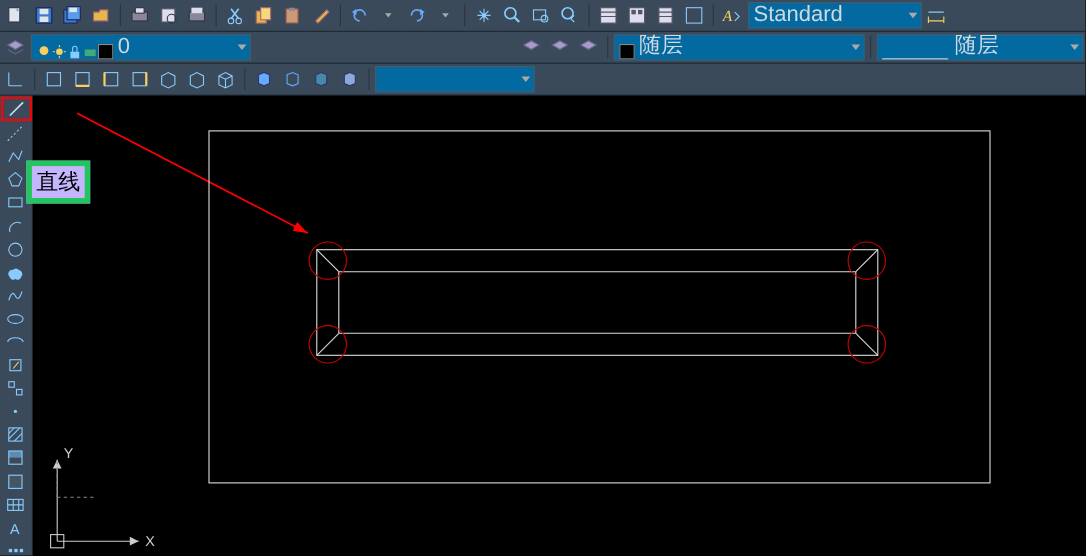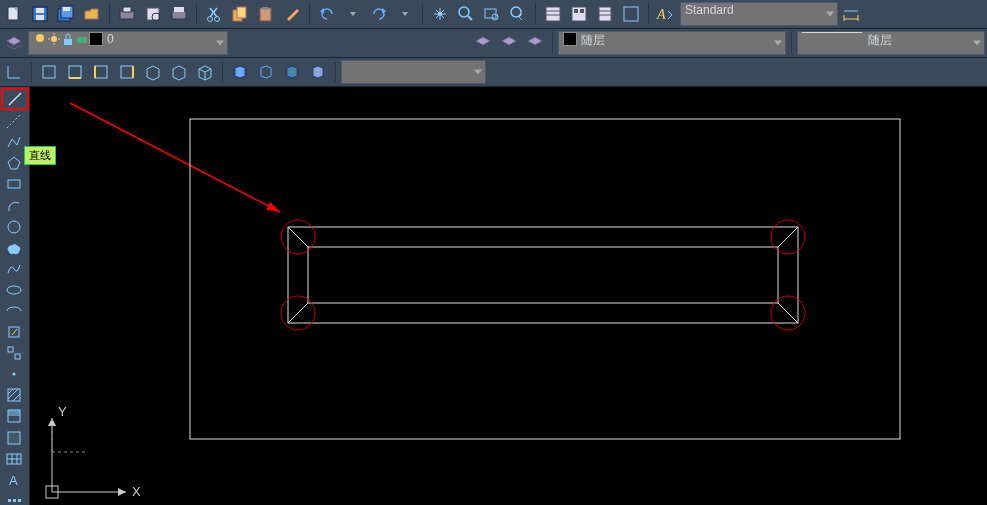--- a/index.html
+++ b/index.html
@@ -3,28 +3,28 @@
 <meta charset="utf-8">
 <style>
 html,body{margin:0;padding:0;width:987px;height:505px;background:#000;font-family:"SimSun","Microsoft YaHei",Arial,sans-serif;overflow:hidden}
 .toolbar-row{display:flex;align-items:center;background:#3a4a5a;border-bottom:1px solid #1a2530}
 .row1{height:26px;padding:1px 2px;gap:2px}
 .row2{height:26px;padding:1px 2px;gap:2px}
 .row3{height:26px;padding:1px 2px;gap:2px}
 .tbtn{width:22px;height:22px;display:flex;align-items:center;justify-content:center;background:#3a4a5a;border:1px solid transparent;cursor:pointer}
 .tbtn svg{display:block}
 .sep{width:1px;height:20px;background:#2a3540;margin:0 3px}
-.dd{height:22px;background:#737373;border:1px solid #4a5a6a;display:flex;align-items:flex-start;color:#d0d8e0;font-size:12px;padding:0 4px;cursor:pointer;position:relative}
+.dd{height:22px;background:#0369a1;border:1px solid #4a5a6a;display:flex;align-items:flex-end;color:#d0d8e0;font-size:20px;padding:0 4px;cursor:pointer;position:relative}
 .dd .arrow{position:absolute;right:3px;top:50%;transform:translateY(-50%);width:0;height:0;border-left:4px solid transparent;border-right:4px solid transparent;border-top:5px solid #aaa}
 .main{display:flex;height:calc(505px - 80px)}
 .left-toolbar{width:27px;background:#3a4a5a;display:flex;flex-direction:column;gap:1px;padding:1px;border-right:1px solid #1a2530}
 .ltbtn{width:24px;height:20px;display:flex;align-items:center;justify-content:center;cursor:pointer;border:1px solid transparent}
 .ltbtn.selected{border:2px solid #ff0000}
 .canvas{position:relative;flex:1;background:#000}
-.tooltip{position:absolute;background:#bef264;color:#000;padding:1px 4px;font-size:11px;border:1px solid #22c55e}
+.tooltip{position:absolute;background:#c4b5fd;color:#000;padding:1px 4px;font-size:20px;border:5px solid #22c55e}
 .ucs{position:absolute;left:8px;bottom:6px}
 svg text{user-select:none}
 .line-sample{width:60px;height:0;border-top:1px solid #d0d8e0;display:inline-block;margin-right:6px}
 .sw-black{width:12px;height:12px;background:#000;border:1px solid #888;display:inline-block;margin-right:4px}
 </style>
 </head>
 <body>
 
 <div class="toolbar-row row1">
   <div class="tbtn">

